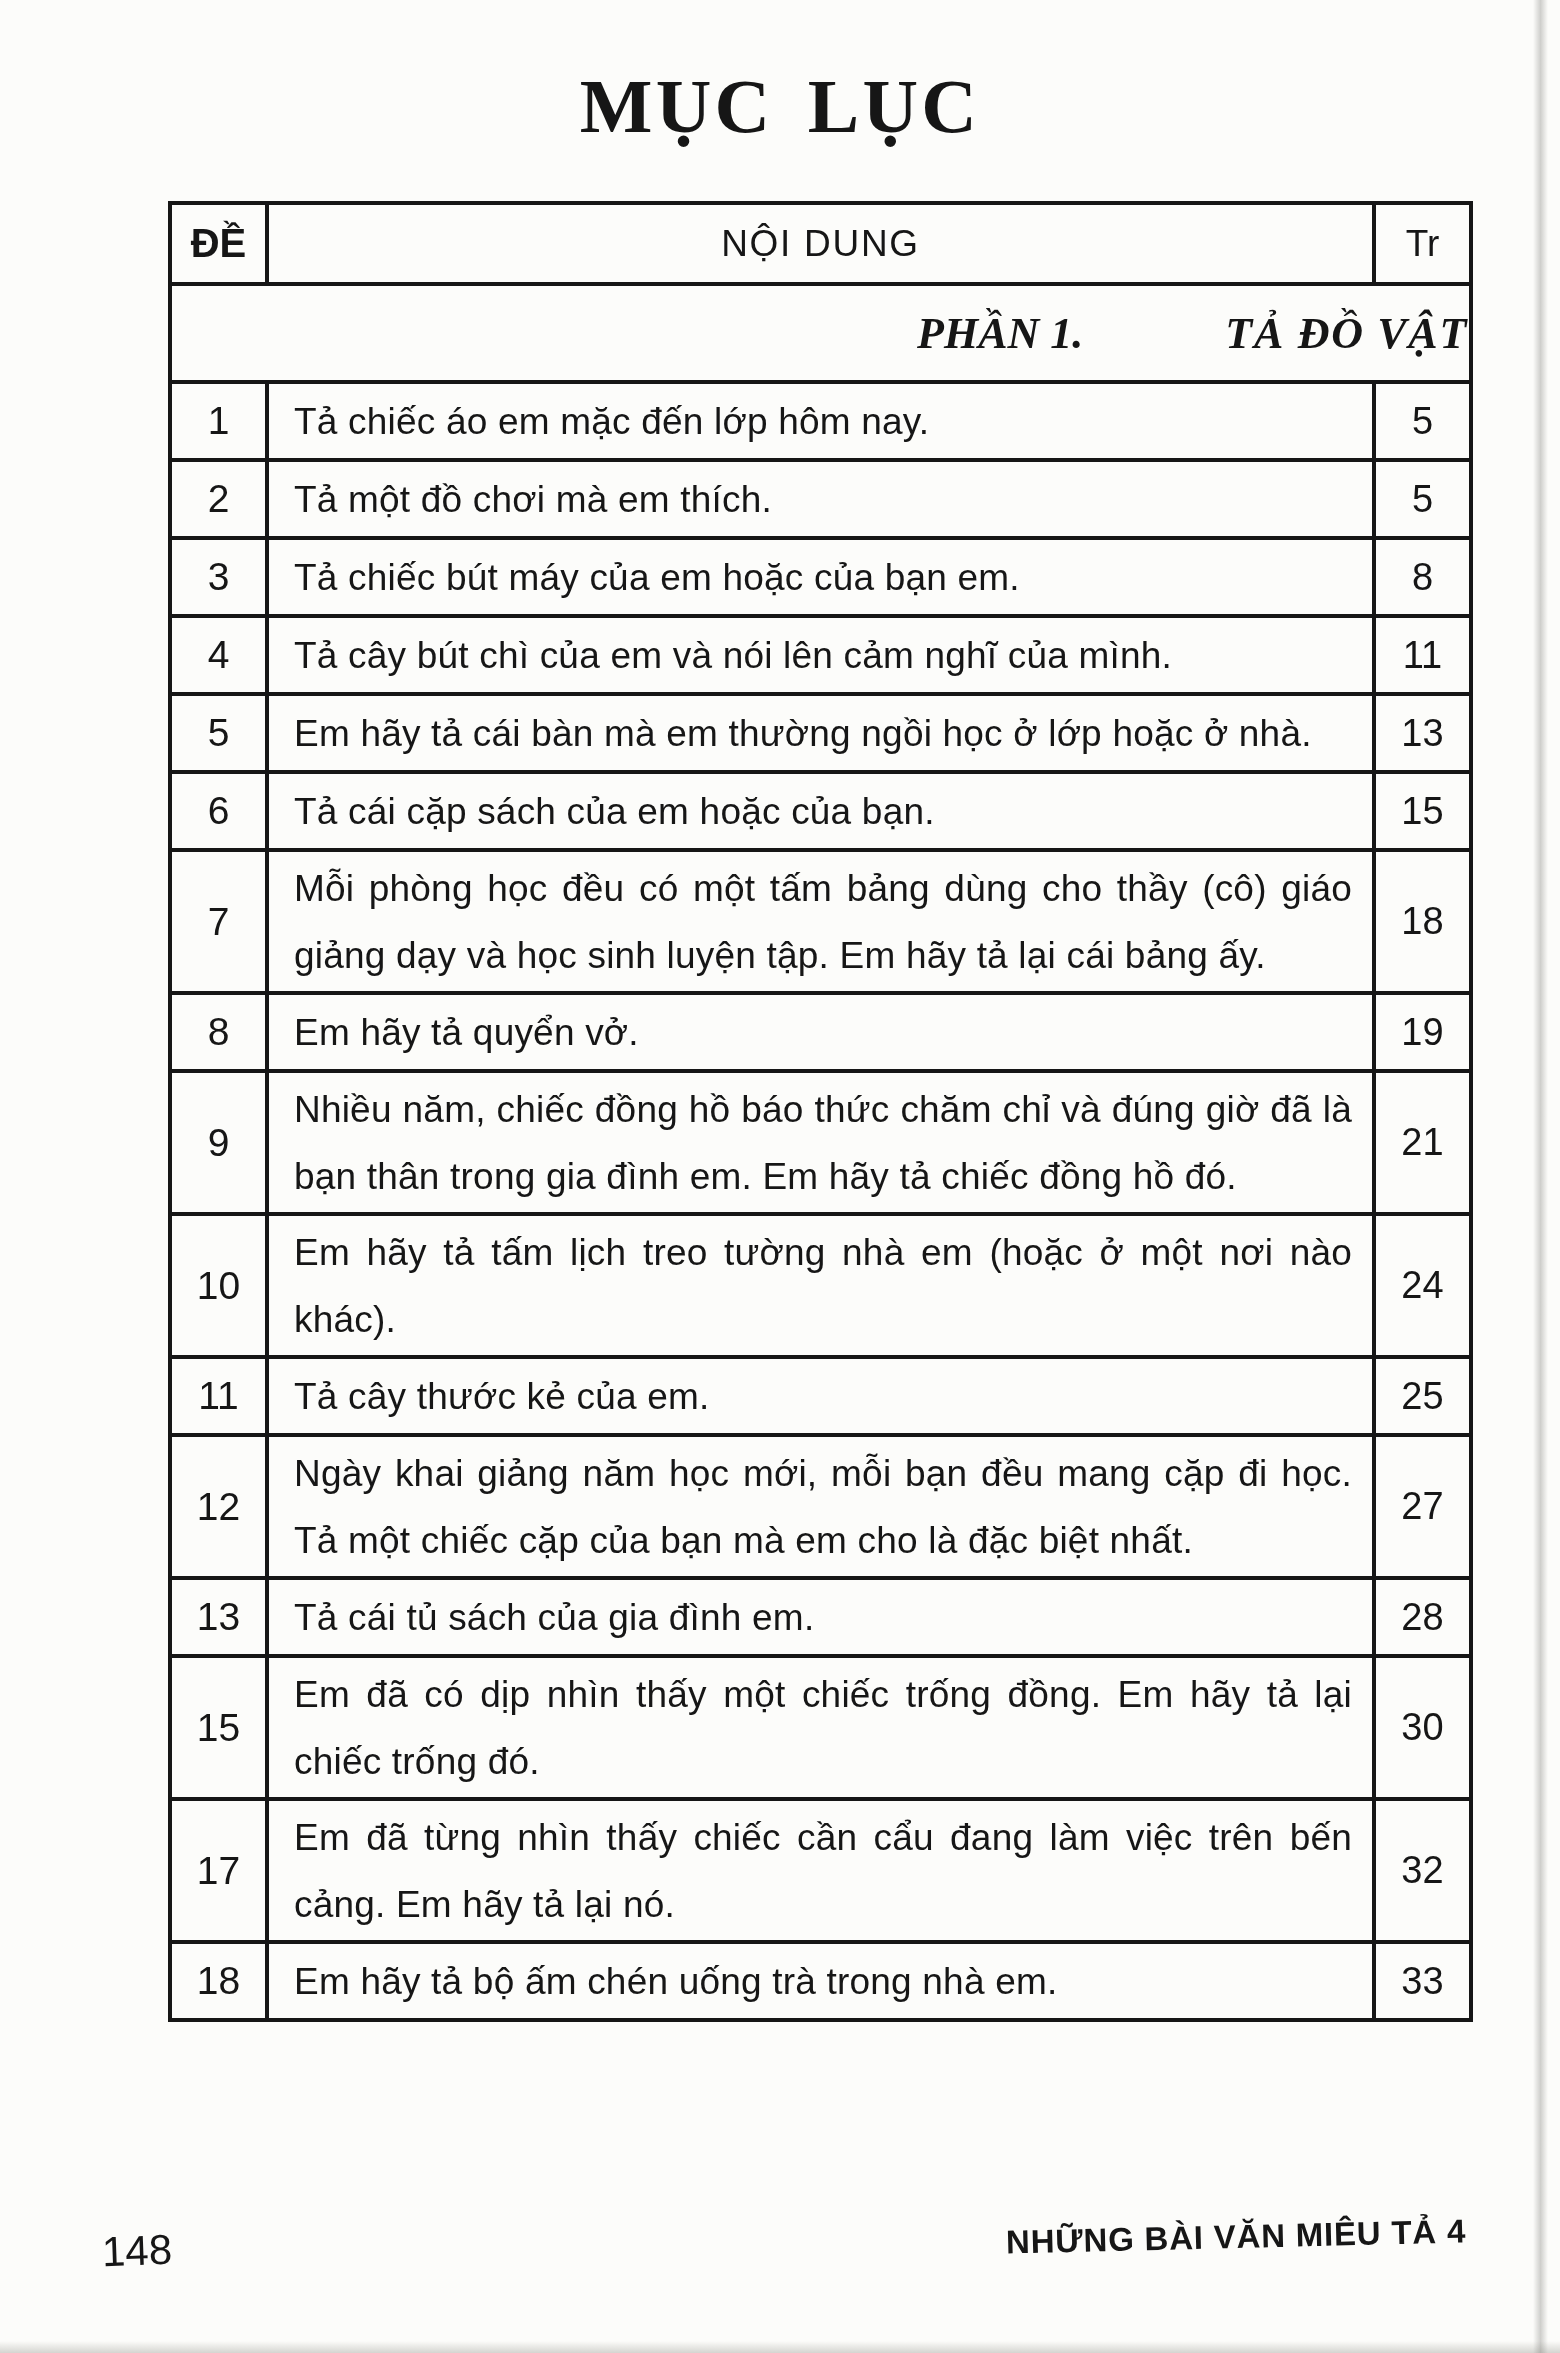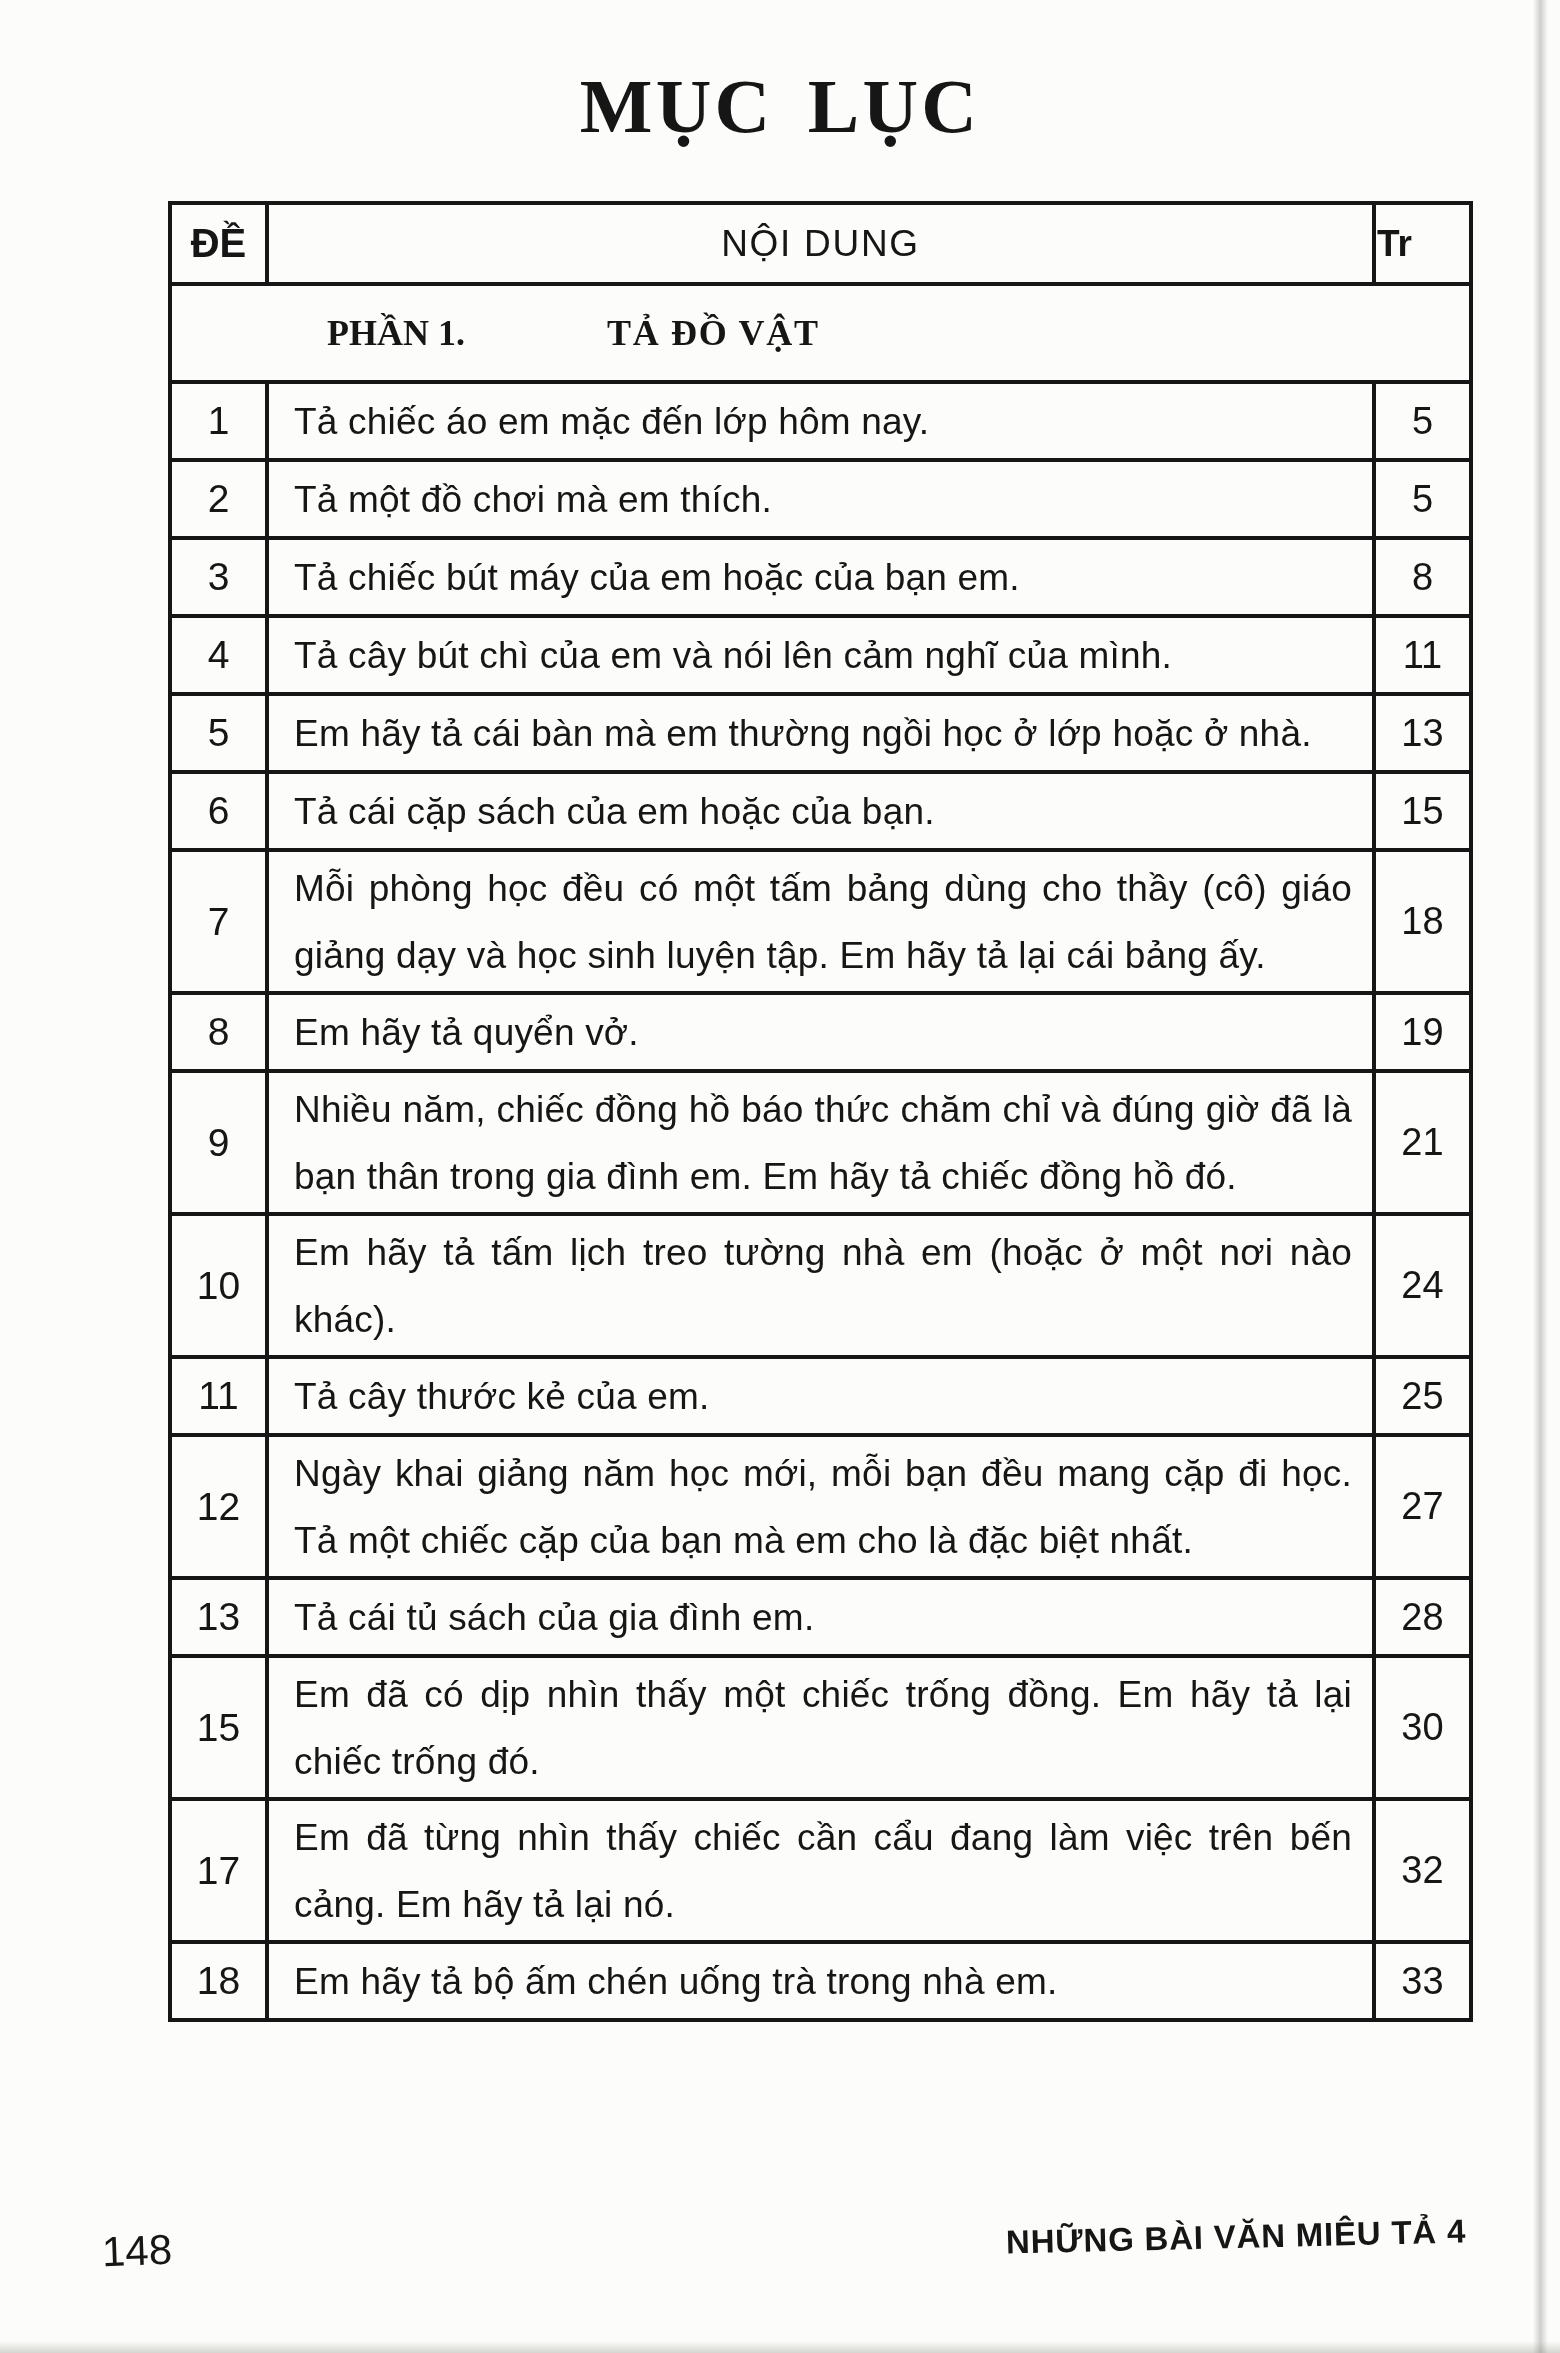--- a/index.html
+++ b/index.html
@@ -36,26 +36,26 @@
     position:absolute;left:168px;top:201px;
     width:1302px;border-collapse:collapse;table-layout:fixed;
   }
   col.c1{width:97px;}
   col.c2{width:1107px;}
   col.c3{width:97px;}
   table.toc th,table.toc td{border:4.2px solid var(--ink);background:transparent;}
   tr.header-row th{height:75px;vertical-align:middle;}
   th.h-de{font-size:40px;font-weight:bold;text-align:center;}
   th.h-nd{font-size:37px;font-weight:normal;text-align:center;letter-spacing:1.7px;}
-  th.h-tr{font-size:37px;font-weight:bold;text-align:left;}
+  th.h-tr{font-size:37px;font-weight:normal;text-align:center;}
   tr.section-row td{
-    height:92px;vertical-align:middle;text-align:left;
+    height:92px;vertical-align:middle;text-align:right;
     padding-left:155px;
     font-family:"Liberation Serif","DejaVu Serif",serif;
-    font-weight:bold;font-size:36px;
+    font-weight:bold;font-size:44px;font-style:italic;
   }
   .sec-title{margin-left:142px;letter-spacing:1.7px;}
   tbody td{height:69px;vertical-align:middle;}
   td.cell-de{font-size:39px;text-align:center;}
   td.cell-nd{
     font-size:37px;line-height:67px;
     padding:2.5px 20px 2.5px 25px;
     text-align:justify;text-align-last:left;
     letter-spacing:0.2px;
   }

